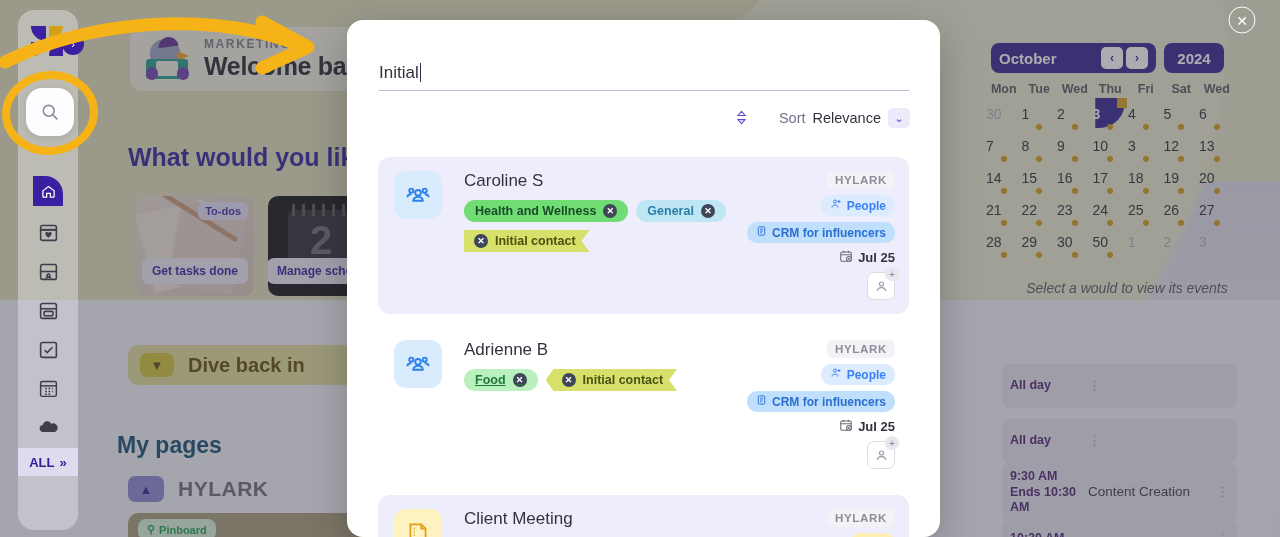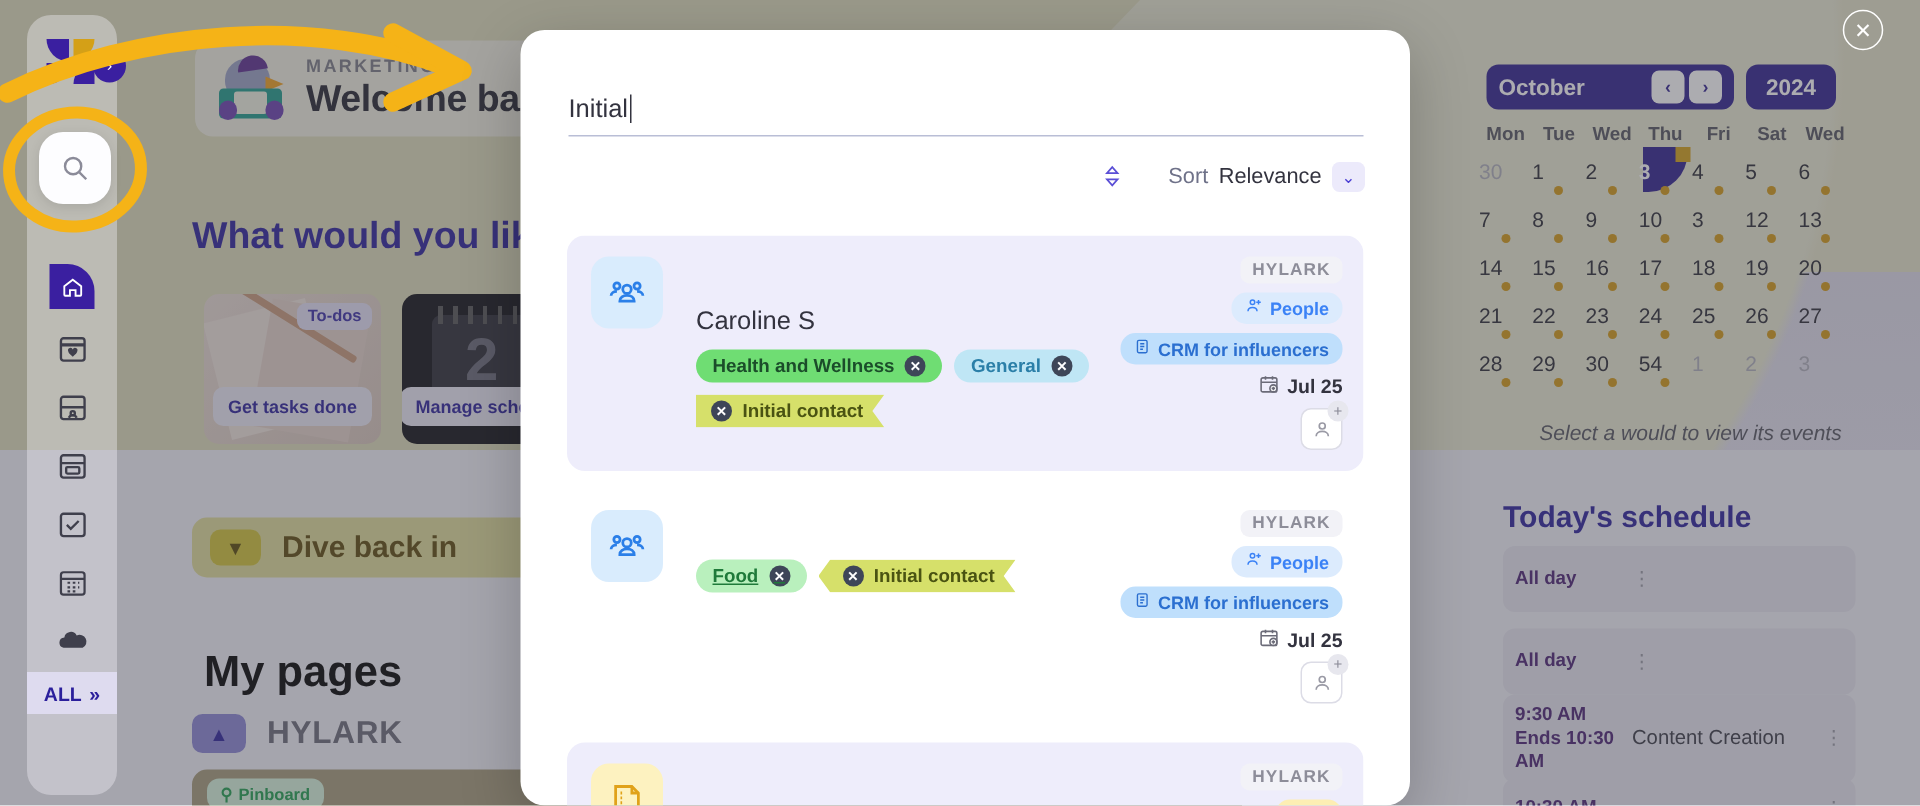--- a/index.html
+++ b/index.html
@@ -61,21 +61,21 @@
   .tile3 { left: 400px; background:#3b3348; }
   .tile4 { left: 532px; background:#4a4260; }
 
   .dive {
     position:absolute; left:128px; top:345px; width:700px; height:40px;
     background: rgba(219,213,120,0.75); border-radius: 10px; display:flex; align-items:center; gap: 14px; padding: 0 12px;
   }
   .dive .chev { width:34px; height:24px; background:#d1c436; border-radius:7px; display:flex;align-items:center;justify-content:center; color:#5a4a05; font-size:13px;}
   .dive .dlabel { font-size:20px; font-weight:700; color:#5e4a0c; }
 
-  .mypages { position:absolute; left:136px; top:432px; font-size:29px; font-weight:700; color:#000000; }
+  .mypages { position:absolute; left:117px; top:432px; font-size:23px; font-weight:700; color:#0c4a6e; }
   .hylark-row { position:absolute; left:128px; top:476px; display:flex; align-items:center; gap:14px; }
   .hylark-row .chev { width:36px; height:26px; background:#8a85d6; border-radius:7px; display:flex;align-items:center;justify-content:center;color:#2b1f9c;font-size:13px;}
   .hylark-row .hlabel { font-size:21px; font-weight:700; color:#6b6b78; letter-spacing:0.5px; }
   .pinboard-card { position:absolute; left:128px; top:513px; width:700px; height:70px; background:#a79c7a; border-radius:10px; overflow:hidden; }
   .pinboard-tag { position:absolute; left:10px; top:6px; background:#d7f5dd; color:#1f9e4e; font-size:11px; font-weight:700; padding:4px 9px; border-radius:8px; display:flex; gap:4px; align-items:center;}
 
   
   .right-panel { position:absolute; left:982px; top:0px; width:298px; height:537px; background: transparent; }
   .cal-head { position:absolute; left:9px; top:43px; width:165px; height:30px; background:#2f1f8f; border-radius:8px; display:flex; align-items:center; padding:0 8px; }
   .cal-head .mname { color:#fff; font-size:15px; font-weight:600; flex:1; }
@@ -148,21 +148,21 @@
   .sort-lbl { font-size:14.5px; color:#6f7289;margin-left:24px; }
   .sort-val { font-size:14.5px; color:#33333f; }
   .sort-chev { width:22px; height:20px; background:#eceafb; border-radius:5px; display:flex;align-items:center;justify-content:center; color:#4b3fd4; font-size:11px; }
 
   .results { position:absolute; left:31px; top:137px; width:531px; height:382px; overflow:hidden; }
   .rcard { position:relative; width:531px; background:#eeedfb; border-radius:12px; margin-bottom:12px; display:flex; padding:14px 14px 14px 16px; }
   .rcard.sep { background:#ffffff; }
   .rthumb { width:48px; height:48px; border-radius:12px; flex:0 0 48px; display:flex;align-items:center;justify-content:center; }
   .rthumb.people { background:#d9ecfd; color:#2b7fe8; }
   .rthumb.note { background:#fdf2c0; color:#e0a21a; }
-  .rbody { flex:1; padding-left:22px;margin-top:33px; }
+  .rbody { flex:1; padding-left:22px; }
   .rtitle { font-size:17px; color:#33333f; font-weight:400; margin-bottom:9px; }
   .tags { display:flex; flex-wrap:wrap; gap:8px 8px; }
   .tag { display:inline-flex; align-items:center; gap:7px; height:22px; padding:0 11px; border-radius:11px; font-size:12.5px; font-weight:700; }
   .tag .x { width:14px; height:14px; border-radius:50%; background:#3e4658; color:#fff; font-size:9px; display:flex;align-items:center;justify-content:center; font-weight:700;}
   .tag.green { background:#6fdd73; color:#1b4d2a; }
   .tag.lightgreen { background:#b9f0bd; color:#1f7a3a;text-decoration:underline; }
   .tag.blue { background:#bfe6f5; color:#2b7fa8; }
   .tag.blue .x { background:#3e4658; }
   .tag.chevron {
     background:#d6e06a; color:#4a5312; padding:0 14px 0 16px; border-radius:0;
@@ -381,37 +381,36 @@
           </div>
           <div class="cal-cell">
             <span class="daynum">29</span>
             <span class="dot" style="background: rgb(212, 154, 20);"></span>
           </div>
           <div class="cal-cell">
             <span class="daynum">30</span>
             <span class="dot" style="background: rgb(212, 154, 20);"></span>
           </div>
           <div class="cal-cell">
-            <span class="daynum">54</span>
+            <span class="daynum">50</span>
             <span class="dot" style="background: rgb(212, 154, 20);"></span>
           </div>
           <div class="cal-cell muted">
             <span class="daynum">1</span>
           </div>
           <div class="cal-cell muted">
             <span class="daynum">2</span>
           </div>
           <div class="cal-cell muted">
             <span class="daynum">3</span>
           </div>
         </div>
 
       <div class="cal-hint">Select a would to view its events</div>
 
-      <div class="sched-title">Today's schedule</div>
       <div id="sched-list">
           <div class="sched-item" style="top: 364px; min-height: 44px;">
             <span class="sched-time">All day</span>
             <span class="sched-dots">⋮</span>
           </div>
           <div class="sched-item" style="top: 419px; min-height: 44px;">
             <span class="sched-time">All day</span>
             <span class="sched-dots">⋮</span>
           </div>
           <div class="sched-item" style="top: 463px; min-height: 50px;">
@@ -595,20 +594,21 @@
             <svg width="26" height="26" viewBox="0 0 24 24" fill="none" stroke="#2b7fe8" stroke-width="1.7">
               <circle cx="12" cy="10" r="2.6"></circle>
               <path d="M7.6 17.3c0-2.2 2-3.5 4.4-3.5s4.4 1.3 4.4 3.5z"></path>
               <circle cx="5.8" cy="8" r="1.9"></circle>
               <path d="M2.2 14c0-1.7 1.6-2.7 3.6-2.7"></path>
               <circle cx="18.2" cy="8" r="1.9"></circle>
               <path d="M21.8 14c0-1.7-1.6-2.7-3.6-2.7"></path>
             </svg>
           </div>
           <div class="rbody">
+            <div class="rtitle">Adrienne B</div>
             <div class="tags">
               <span class="tag lightgreen">
                 <span>Food</span>
                 <span class="x">✕</span>
               </span>
               <span class="tag chevron chevron">
                 <span class="x">✕</span>
                 <span>Initial contact</span>
               </span>
             </div>

